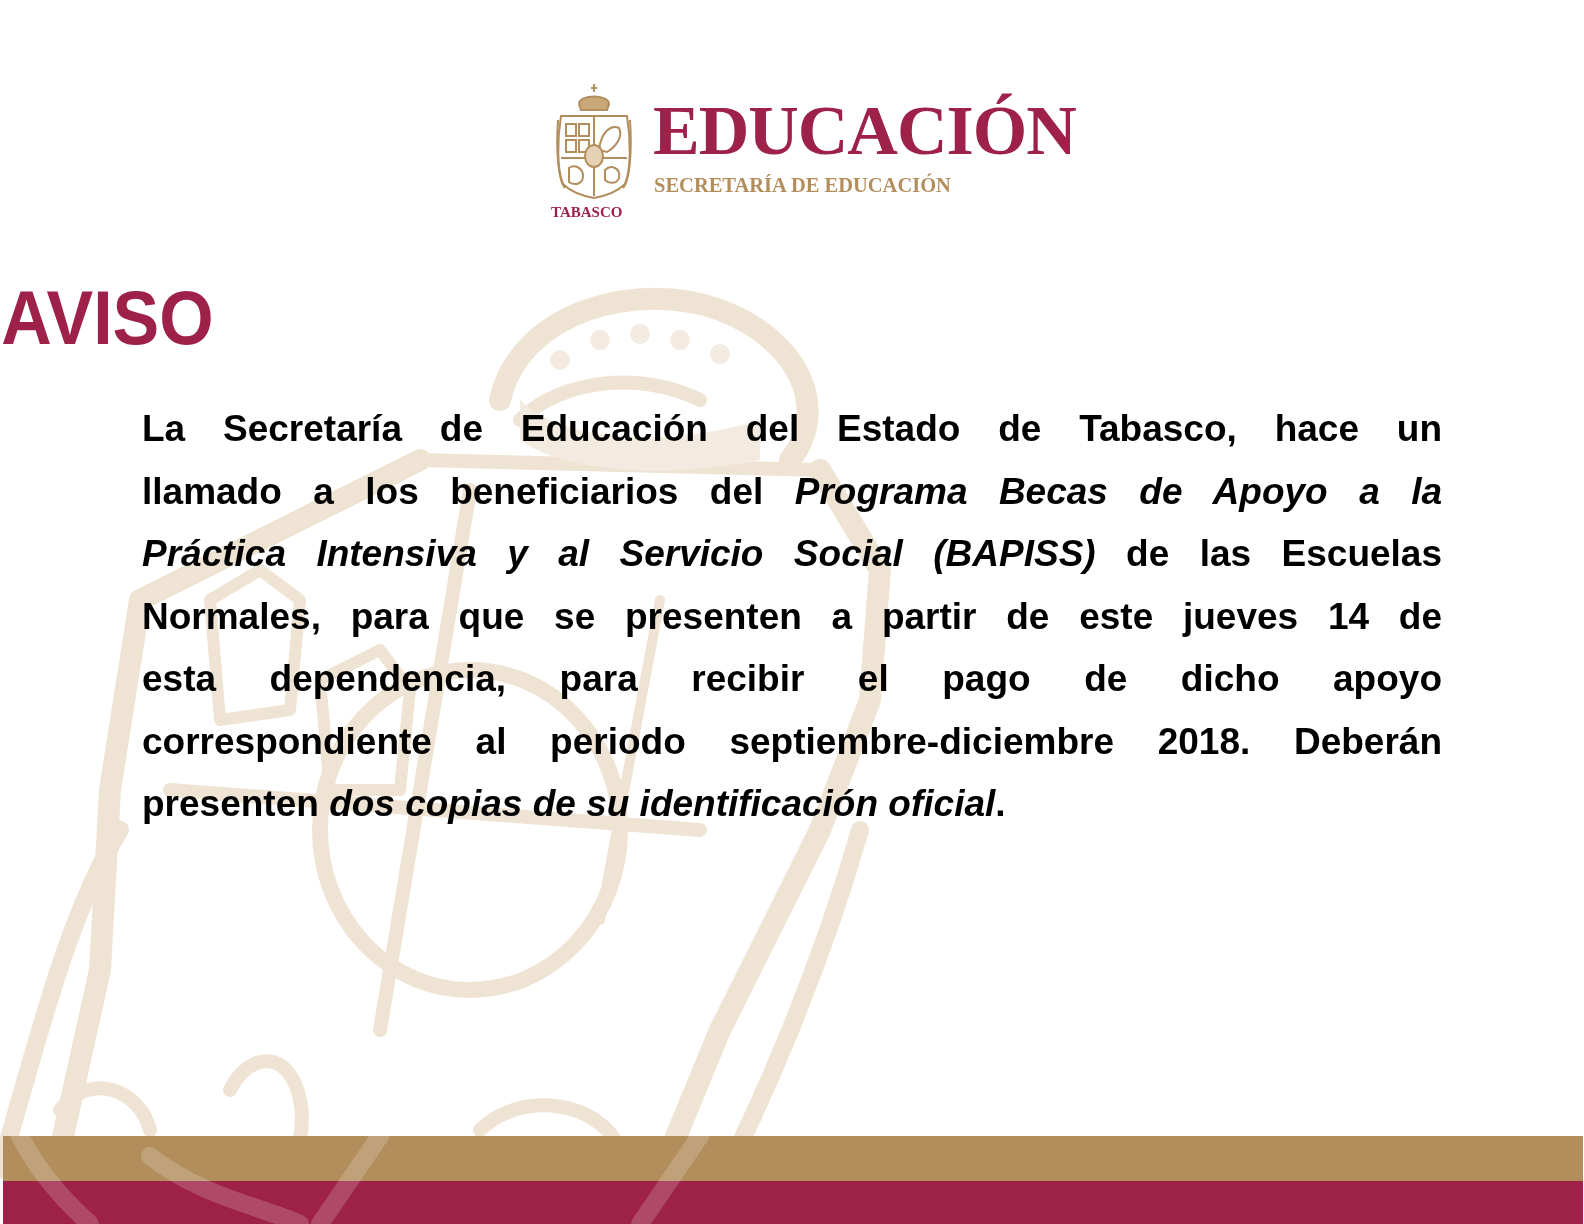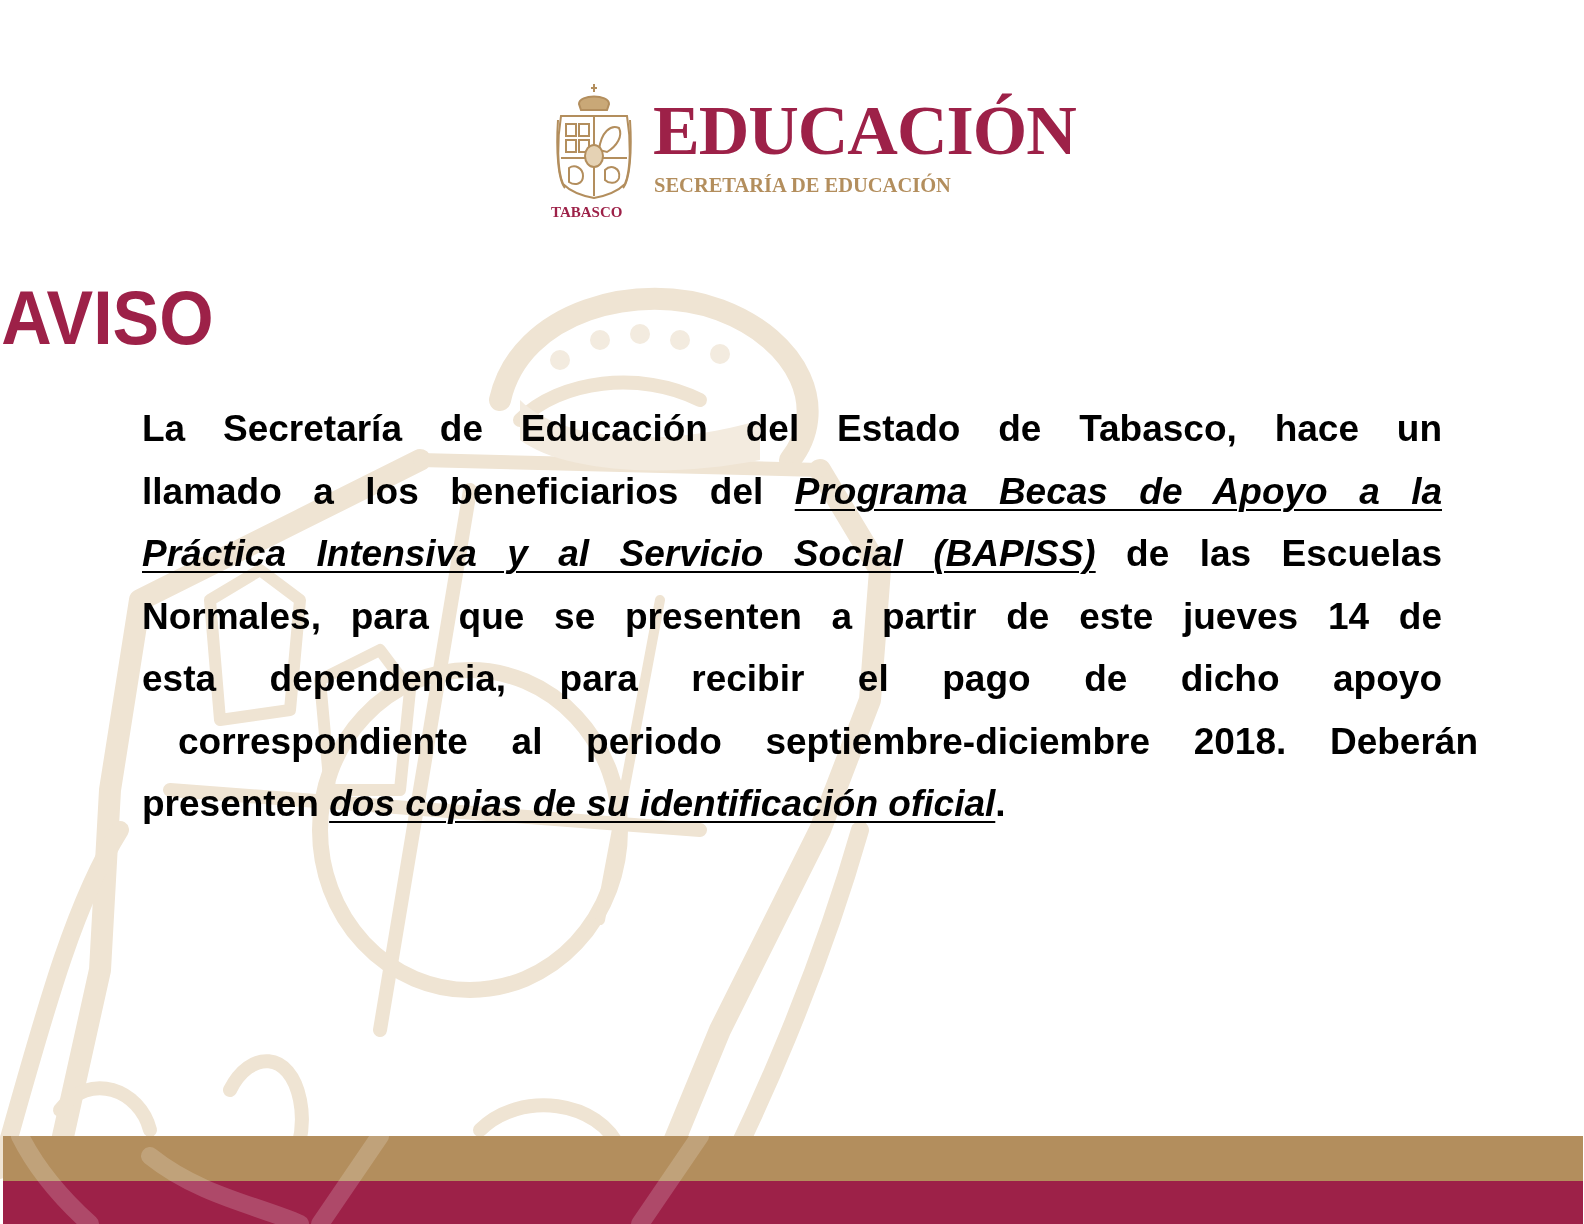--- a/index.html
+++ b/index.html
@@ -118,21 +118,20 @@
       text-align: justify;
       text-align-last: justify;
       transform-origin: left center;
       white-space: normal;
     }
     .line.last .line-inner {
       text-align-last: left;
     }
     .em-u {
       font-style: italic;
-      text-decoration: underline;
       text-decoration-thickness: 2px;
       text-underline-offset: 5px;
     }
     .band-gold {
       position: absolute;
       left: 3px;
       top: 1136px;
       width: 1580px;
       height: 45px;
       background: #b38e5d;
@@ -244,21 +243,21 @@
   <div class="line">
     <span class="line-inner" style="white-space: nowrap; word-spacing: 20.1354px;"><span class="em-u">Práctica Intensiva y al Servicio Social (BAPISS)</span> <span>de las Escuelas</span></span>
   </div>
   <div class="line">
     <span class="line-inner" style="white-space: nowrap; word-spacing: 19.4702px;"><span>Normales, para que se presenten a partir de este jueves 14 de</span></span>
   </div>
   <div class="line">
     <span class="line-inner" style="white-space: nowrap; word-spacing: 43.2422px;"><span>esta dependencia, para recibir el pago de dicho apoyo</span></span>
   </div>
   <div class="line">
-    <span class="line-inner" style="white-space: nowrap; word-spacing: 33.4031px; margin-left: 36px;"><span>correspondiente al periodo septiembre-diciembre 2018. Deberán</span></span>
+    <span class="line-inner" style="white-space: nowrap; word-spacing: 33.4031px;"><span>correspondiente al periodo septiembre-diciembre 2018. Deberán</span></span>
   </div>
   <div class="line last">
     <span class="line-inner" style="white-space: nowrap;"><span>presenten</span> <span class="em-u">dos copias de su identificación oficial</span><span>.</span></span>
   </div>
 </div>
 
 <div class="band-gold"></div>
 <div class="band-crimson"></div>
 <svg class="band-overlay" viewBox="0 0 920 88" xmlns="http://www.w3.org/2000/svg">
   <g fill="none" stroke="#ffffff" stroke-opacity="0.18" stroke-width="18" stroke-linecap="round">

